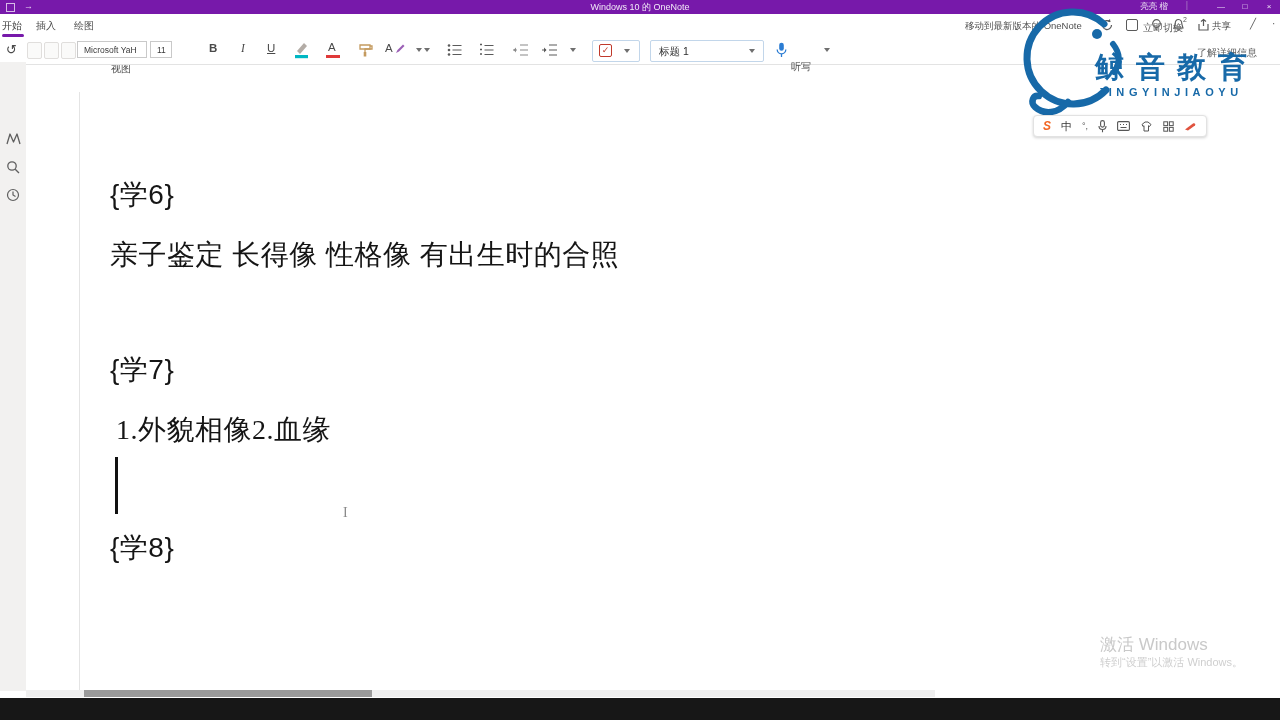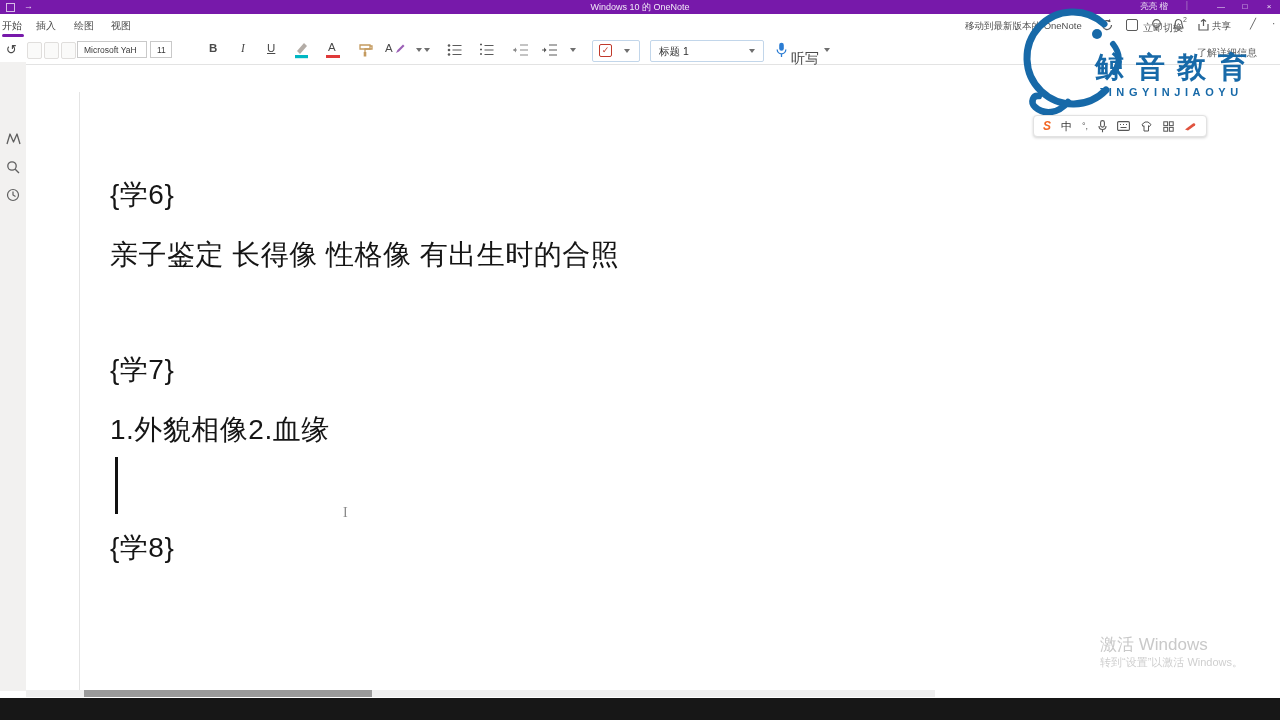--- a/index.html
+++ b/index.html
@@ -62,21 +62,21 @@
     <span class="abs tb-btn" style="right:48px;">—</span>
     <span class="abs tb-btn" style="right:24px;">□</span>
     <span class="abs tb-btn" style="right:0;">×</span>
   </div>
 
   <div class="abs tabsrow">
     <span class="abs tab" style="left:2px;color:#3c3c3c;">开始</span>
     <div class="abs tab-underline" style="left:2px;width:22px;"></div>
     <span class="abs tab" style="left:36px;">插入</span>
     <span class="abs tab" style="left:74px;">绘图</span>
-    <span class="abs tab" style="left:111px;">视图</span>
+    <span class="abs tab" style="left:111px;margin-top:43px;">视图</span>
     <span class="abs tab" style="left:152px;margin-top:20px;">帮助</span>
 
     <span class="abs" style="left:965px;top:6px;font-size:9.5px;color:#4f4f4f;">移动到最新版本的 OneNote</span>
     <svg class="abs" style="left:1100px;top:4px;" width="14" height="14" viewBox="0 0 14 14">
         <path d="M11.5 7a4.5 4.5 0 1 1-1.4-3.2" fill="none" stroke="#5a5a5a" stroke-width="1.2"></path>
         <path d="M10 1l.4 3-3-.5z" fill="#5a5a5a"></path>
       </svg>
     <span class="abs" style="left:1126px;top:5px;width:10px;height:10px;border:1.2px solid #5a5a5a;border-radius:2px;"></span>
     <svg class="abs" style="left:1150px;top:4px;" width="13" height="14" viewBox="0 0 13 14">
         <circle cx="6.5" cy="5.5" r="3.8" fill="none" stroke="#5a5a5a" stroke-width="1.2"></circle>
@@ -159,21 +159,21 @@
     <div class="abs grpbox" style="left:650px;top:2px;width:112px;height:20px;">
       <span class="abs" style="left:8px;top:4px;font-size:10.5px;color:#2d2d2d;">标题 1</span>
       <span class="abs chev" style="left:98px;top:8px;"></span>
     </div>
 
     <svg class="abs" style="left:776px;top:4px;" width="11" height="16" viewBox="0 0 11 16">
         <rect x="3.2" y="0.8" width="4.6" height="8" rx="2.3" fill="#2b7cd3"></rect>
         <path d="M1.2 7.5a4.3 4.3 0 0 0 8.6 0" fill="none" stroke="#2b7cd3" stroke-width="1.3"></path>
         <path d="M5.5 12v3" stroke="#2b7cd3" stroke-width="1.3"></path>
       </svg>
-    <span class="abs" style="left:791px;top:12px;font-size:14px;color:#4a4a4a;">听写</span>
+    <span class="abs" style="left:791px;top:22px;font-size:10px;color:#4a4a4a;">听写</span>
     <span class="abs chev" style="left:824px;top:10px;"></span>
   </div>
 
 
   <div class="abs rail">
     <svg class="abs" style="left:6px;top:70px;" width="15" height="14" viewBox="0 0 15 14">
         <path d="M1 12L4 2l3.5 8L11 2l3 10" fill="none" stroke="#5f5f5f" stroke-width="1.3" stroke-linejoin="round"></path>
       </svg>
     <svg class="abs" style="left:6px;top:98px;" width="14" height="14" viewBox="0 0 14 14">
         <circle cx="6" cy="6" r="4.2" fill="none" stroke="#5f5f5f" stroke-width="1.3"></circle>
@@ -184,21 +184,21 @@
         <path d="M7 3.5V7l2.5 1.5" fill="none" stroke="#5f5f5f" stroke-width="1.2"></path>
       </svg>
   </div>
 
   <div class="abs pageedge"></div>
   <div class="abs" style="left:0;top:92px;width:1104px;height:598px;">
     <span class="abs noteline" style="left: 110px; top: 84px;">{学6}</span>
     <span class="abs noteline" style="left:110px;top:140px;"></span>
     <span class="abs noteline" style="left: 110px; top: 144px;">亲子鉴定 长得像 性格像 有出生时的合照</span>
     <span class="abs noteline" style="left:110px;top:259px;">{学7}</span>
-    <span class="abs noteline" style="left:110px;top:319px;">1.外貌相像2.血缘</span>
+    <span class="abs noteline" style="left:116px;top:319px;font-family:Liberation Serif, serif;">1.外貌相像2.血缘</span>
     <span class="abs noteline" style="left:110px;top:437px;">{学8}</span>
   </div>
   <div class="abs caret"></div>
   <span class="abs ibeam">I</span>
 
   <span class="abs wm1">激活 Windows</span>
   <span class="abs wm2">转到“设置”以激活 Windows。</span>
 
   <div class="abs sbtrack"></div>
   <div class="abs sbthumb"></div>

